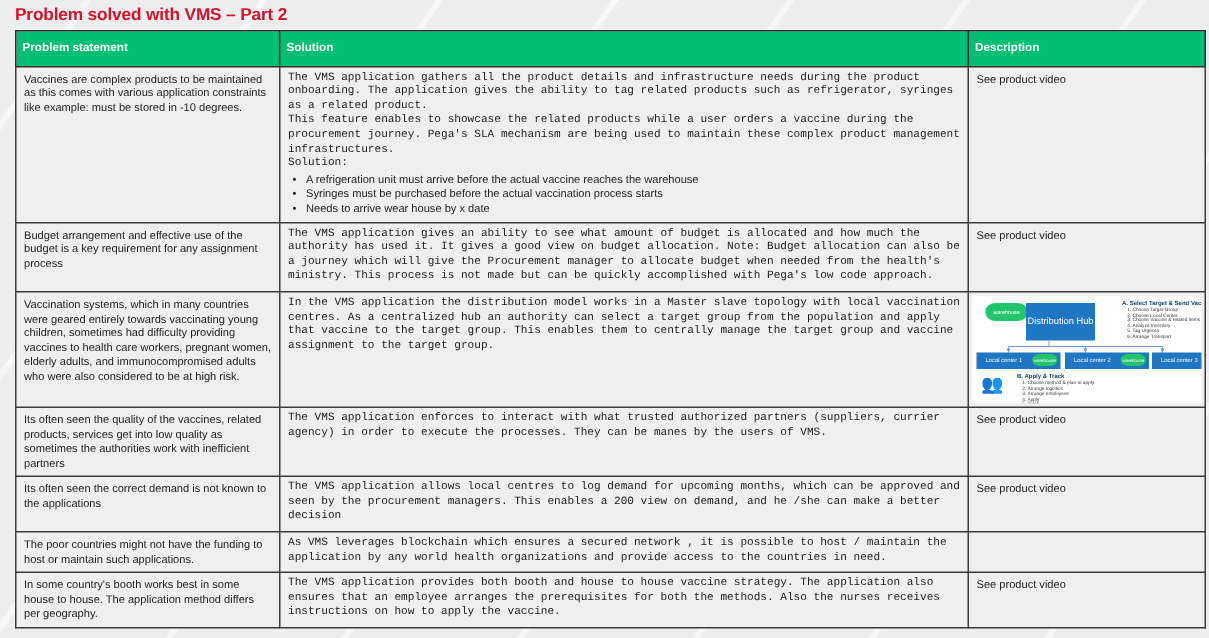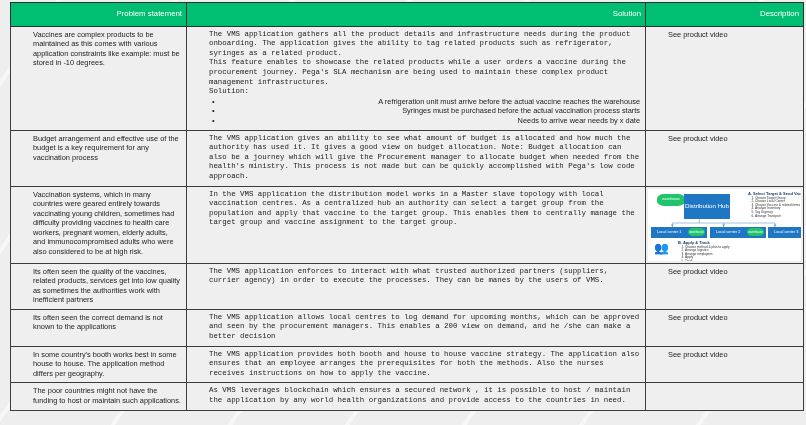--- a/index.html
+++ b/index.html
@@ -45,53 +45,52 @@
   }
   table.vms {
     border-collapse: collapse;
     table-layout: fixed;
     width: 793px;
     margin-left: 2px;
   }
   table.vms td, table.vms th {
     border: 1px solid #3c3c3c;
     vertical-align: top;
-    padding: 3px 5px 4px 22px;
+    padding: 3px 5px 4px 5px;
     font-size: 7.4px;
     line-height: 9.6px;
     color: #1b1b1b;
     background: #efefef;
     text-align: left;
   }
   table.vms thead th {
     background: #01bf72;
     color: #ffffff;
-    font-weight: normal;
+    font-weight: bold;
     font-size: 7.8px;
-    text-align: right;
+    text-align: left;
     padding: 6px 4px 7px 4px;
     vertical-align: middle;
     border-color: #2f2f2f;
   }
   th.col-desc, td.col-desc { text-align: left; margin-left: 26px; }
   thead th.col-desc { text-align: left; padding-left: 6px; }
   col.c1 { width: 176px; }
   col.c2 { width: 459px; }
   col.c3 { width: 158px; }
 
   td p { margin: 0; font-family: Liberation Mono, monospace; }
   td ul {
     margin: 0;
     padding-left: 11px;
     list-style: none;
   }
   td ul li {
     position: relative;
     padding-left: 1px;
-    text-align: right;
   }
   td ul li::before {
     content: "\2022";
     position: absolute;
     left: -8px;
     top: 0;
   }
 
   
   .diagram {
@@ -187,20 +186,21 @@
     height: 100%;
   }
 </style>
 </head>
 <body>
 
 <div class="bg-streaks"></div>
 
 <div class="slide">
 
+  <div class="slide-title">Problem solved with VMS – Part 2</div>
 
   <table class="vms">
     <colgroup>
       <col class="c1">
         <col class="c2">
         <col class="c3">
     </colgroup>
     <thead>
       <tr>
         <th>Problem statement</th>
@@ -212,28 +212,28 @@
 
       <tr>
         <td>Vaccines are complex products to be maintained as this comes with various application constraints like example: must be stored in -10 degrees.</td>
         <td>
           <p>The VMS application gathers all the product details and infrastructure needs during the product onboarding. The application gives the ability to tag related products such as refrigerator, syringes as a related product.</p>
           <p>This feature enables to showcase the related products while a user orders a vaccine during the procurement journey.  Pega's SLA mechanism are being used to maintain these complex product management infrastructures.</p>
           <p>Solution:</p>
           <ul>
             <li>A refrigeration unit must arrive before the actual vaccine reaches the warehouse</li>
             <li>Syringes must be purchased before the actual vaccination process starts</li>
-            <li>Needs to arrive wear needs by x date</li>
+            <li>Needs to arrive wear house by x date</li>
           </ul>
         </td>
         <td class="col-desc">See product video</td>
       </tr>
 
       <tr>
-        <td>Budget arrangement and effective use of the budget is a key requirement for any vaccination process</td>
+        <td>Budget arrangement and effective use of the budget is a key requirement for any assignment process</td>
         <td>
           <p>The VMS application gives an ability to see what amount of budget is allocated and how much the authority has used it. It gives a good view on budget allocation.  Note: Budget allocation can also be a journey which will give the Procurement manager to allocate budget when needed from the health's ministry. This process is not made but can be quickly accomplished with Pega's low code approach.</p>
         </td>
         <td class="col-desc">See product video</td>
       </tr>
 
       <tr>
         <td>Vaccination systems, which in many countries were geared entirely towards vaccinating young children, sometimes had difficulty providing vaccines to health care workers, pregnant women, elderly adults, and immunocompromised adults who were also considered to be at high risk.</td>
         <td>
           <p>In the  VMS application the distribution model works in a Master slave topology with local vaccination centres. As a centralized hub an authority can select a target group from the population and apply that vaccine to the target group. This enables them to centrally manage the target group and vaccine assignment to the target group.</p>
@@ -307,30 +307,30 @@
 
       <tr>
         <td>Its often seen the correct demand is not known to the applications</td>
         <td>
           <p>The VMS application allows local centres to log demand for upcoming months, which can be approved and seen by the procurement managers. This enables a 200 view on demand, and he /she can make a better decision</p>
         </td>
         <td class="col-desc">See product video</td>
       </tr>
 
       <tr>
+        <td>The poor countries might not have the funding to host or maintain such applications.</td>
+        <td>
+          <p>As VMS leverages blockchain which ensures a secured network , it is possible to host / maintain the application  by any world health organizations and provide access to the countries in need.</p>
+        </td>
+        <td class="col-desc"></td>
+      </tr>
+
+      <tr>
         <td>In some country's booth works best in some house to house. The application method differs per geography.</td>
         <td>
           <p>The VMS application provides both booth and house to house vaccine strategy. The application also ensures that an employee arranges the prerequisites for both the methods.  Also the nurses receives instructions on how to apply the vaccine.</p>
         </td>
         <td class="col-desc">See product video</td>
-      </tr>
-
-      <tr>
-        <td>The poor countries might not have the funding to host or maintain such applications.</td>
-        <td>
-          <p>As VMS leverages blockchain which ensures a secured network , it is possible to host / maintain the application  by any world health organizations and provide access to the countries in need.</p>
-        </td>
-        <td class="col-desc"></td>
       </tr>
 
     </tbody>
   </table>
 </div>
 
 </body></html>

